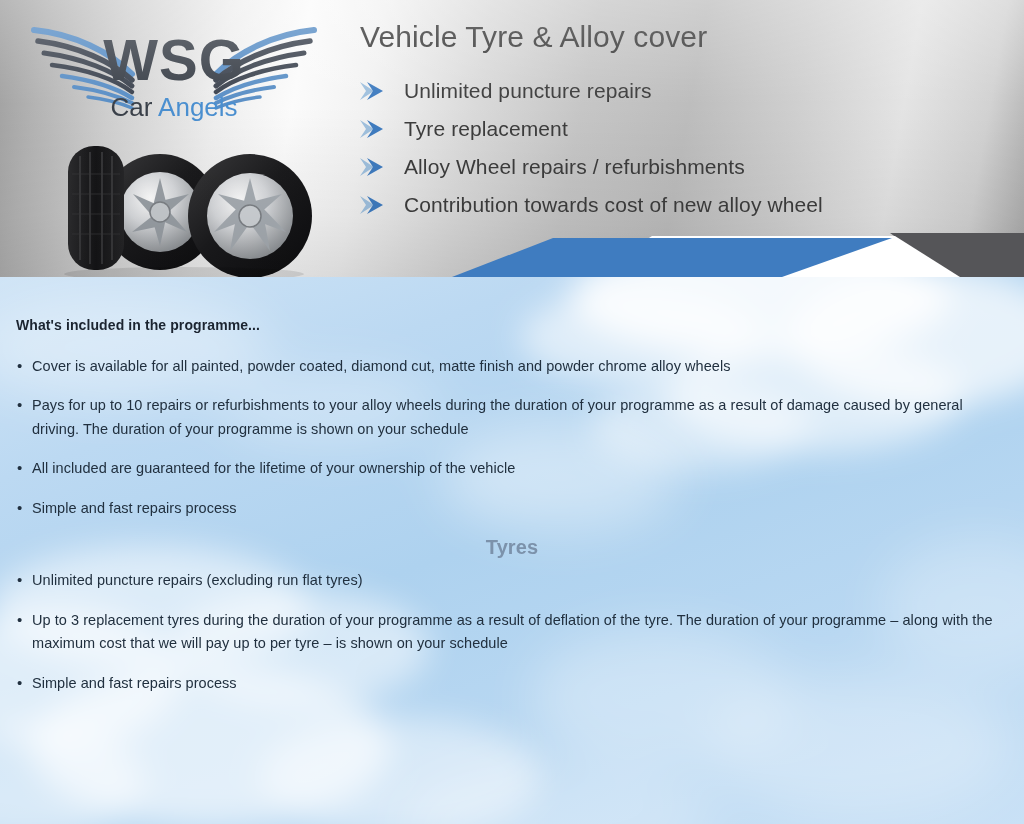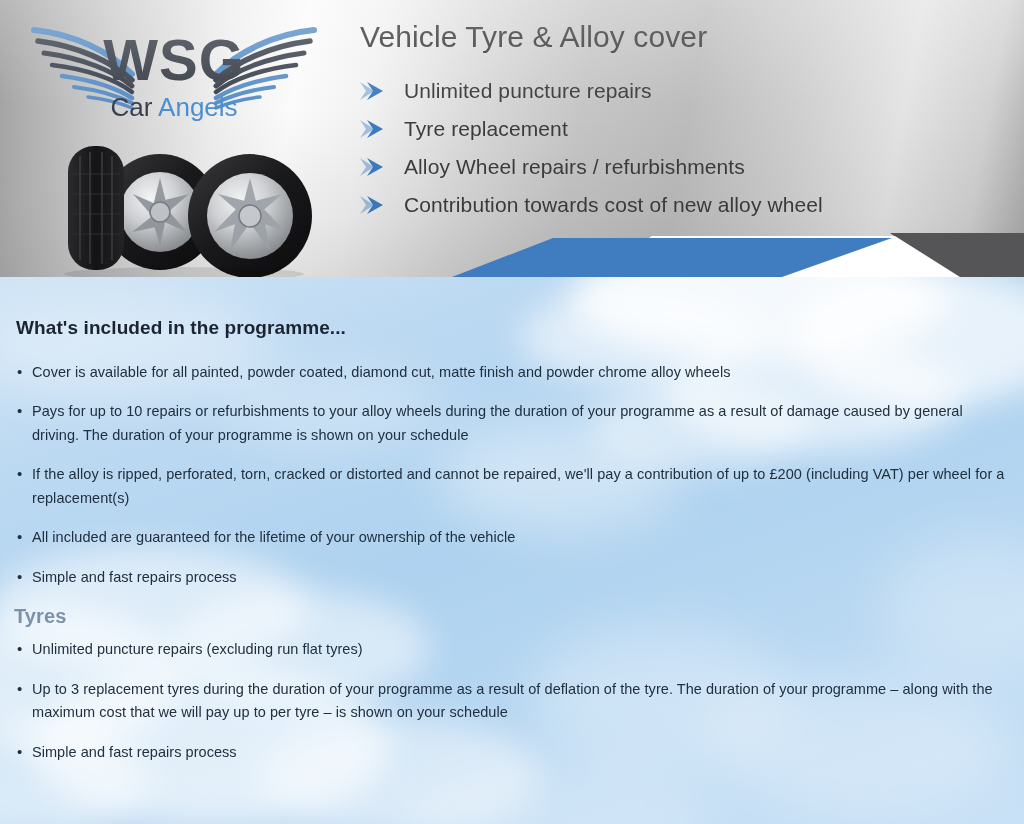--- a/index.html
+++ b/index.html
@@ -58,38 +58,38 @@
   .sky {
     position:absolute; left:0; top:277px; width:1024px; height:547px;
     background:linear-gradient(160deg,#cfe4f6 0%, #bcd9f2 22%, #aed2ef 48%, #b9d8f2 72%, #c9e1f6 100%);
     overflow:hidden;
   }
   .clouds { position:absolute; left:0; top:0; width:1024px; height:547px; }
 
   .content { position:absolute; left:0; top:0; width:1024px; padding:40px 14px 0 14px; }
 
   h2.section-title {
-    font-size:19px; font-weight:700; color:#1b2430; letter-spacing:.1px;
+    font-size:14px; font-weight:700; color:#1b2430; letter-spacing:.1px;
     margin:0 0 22px 2px;
   }
   h3.group-title {
     font-size:20px; font-weight:600; color:#7c92ab; letter-spacing:.1px;
     margin:0 0 10px 0;
   }
   ul.bullets { list-style:none; margin:8px 0 6px 0; padding:0; }
   ul.bullets li {
     position:relative; padding-left:18px; margin-bottom:16px;
     font-size:14.5px; line-height:1.62; color:#21303f;
     letter-spacing:.05px;
   }
   ul.bullets li::before {
     content:"•"; position:absolute; left:3px; top:-1px;
     font-size:15px; color:#21303f; line-height:1.62;
   }
-  #group-tyres { margin-top:14px; }
+  #group-tyres { margin-top:14px;text-align:center; }
 </style>
 </head>
 <body>
 
 <div class="page">
 
   <div class="banner">
 
     <div class="logo-wrap">
       <svg class="logo-svg" width="320" height="130" viewBox="0 0 320 130">
@@ -267,21 +267,20 @@
         <ellipse cx="560" cy="540" rx="160" ry="55" opacity=".26"></ellipse>
       </g>
     </svg>
 
     <div class="content">
       <h2 class="section-title">What's included in the programme...</h2>
 
       <ul class="bullets">
         <li>Cover is available for all painted, powder coated, diamond cut, matte finish and powder chrome alloy wheels</li>
         <li>Pays for up to 10 repairs or refurbishments to your alloy wheels during the duration of your programme as a result of damage caused by general driving. The duration of your programme is shown on your schedule</li>
-        <li>If the alloy is ripped, perforated, torn, cracked or distorted and cannot be repaired, we'll pay a contribution of up to £200 (including VAT) per wheel for a replacement(s)</li>
         <li>All included are guaranteed for the lifetime of your ownership of the vehicle</li>
         <li>Simple and fast repairs process</li>
       </ul>
 
       <h3 class="group-title" id="group-tyres">Tyres</h3>
       <ul class="bullets">
         <li>Unlimited puncture repairs (excluding run flat tyres)</li>
         <li>Up to 3 replacement tyres during the duration of your programme as a result of deflation of the tyre. The duration of your programme – along with the maximum cost that we will pay up to per tyre – is shown on your schedule</li>
         <li>Simple and fast repairs process</li>
       </ul>

